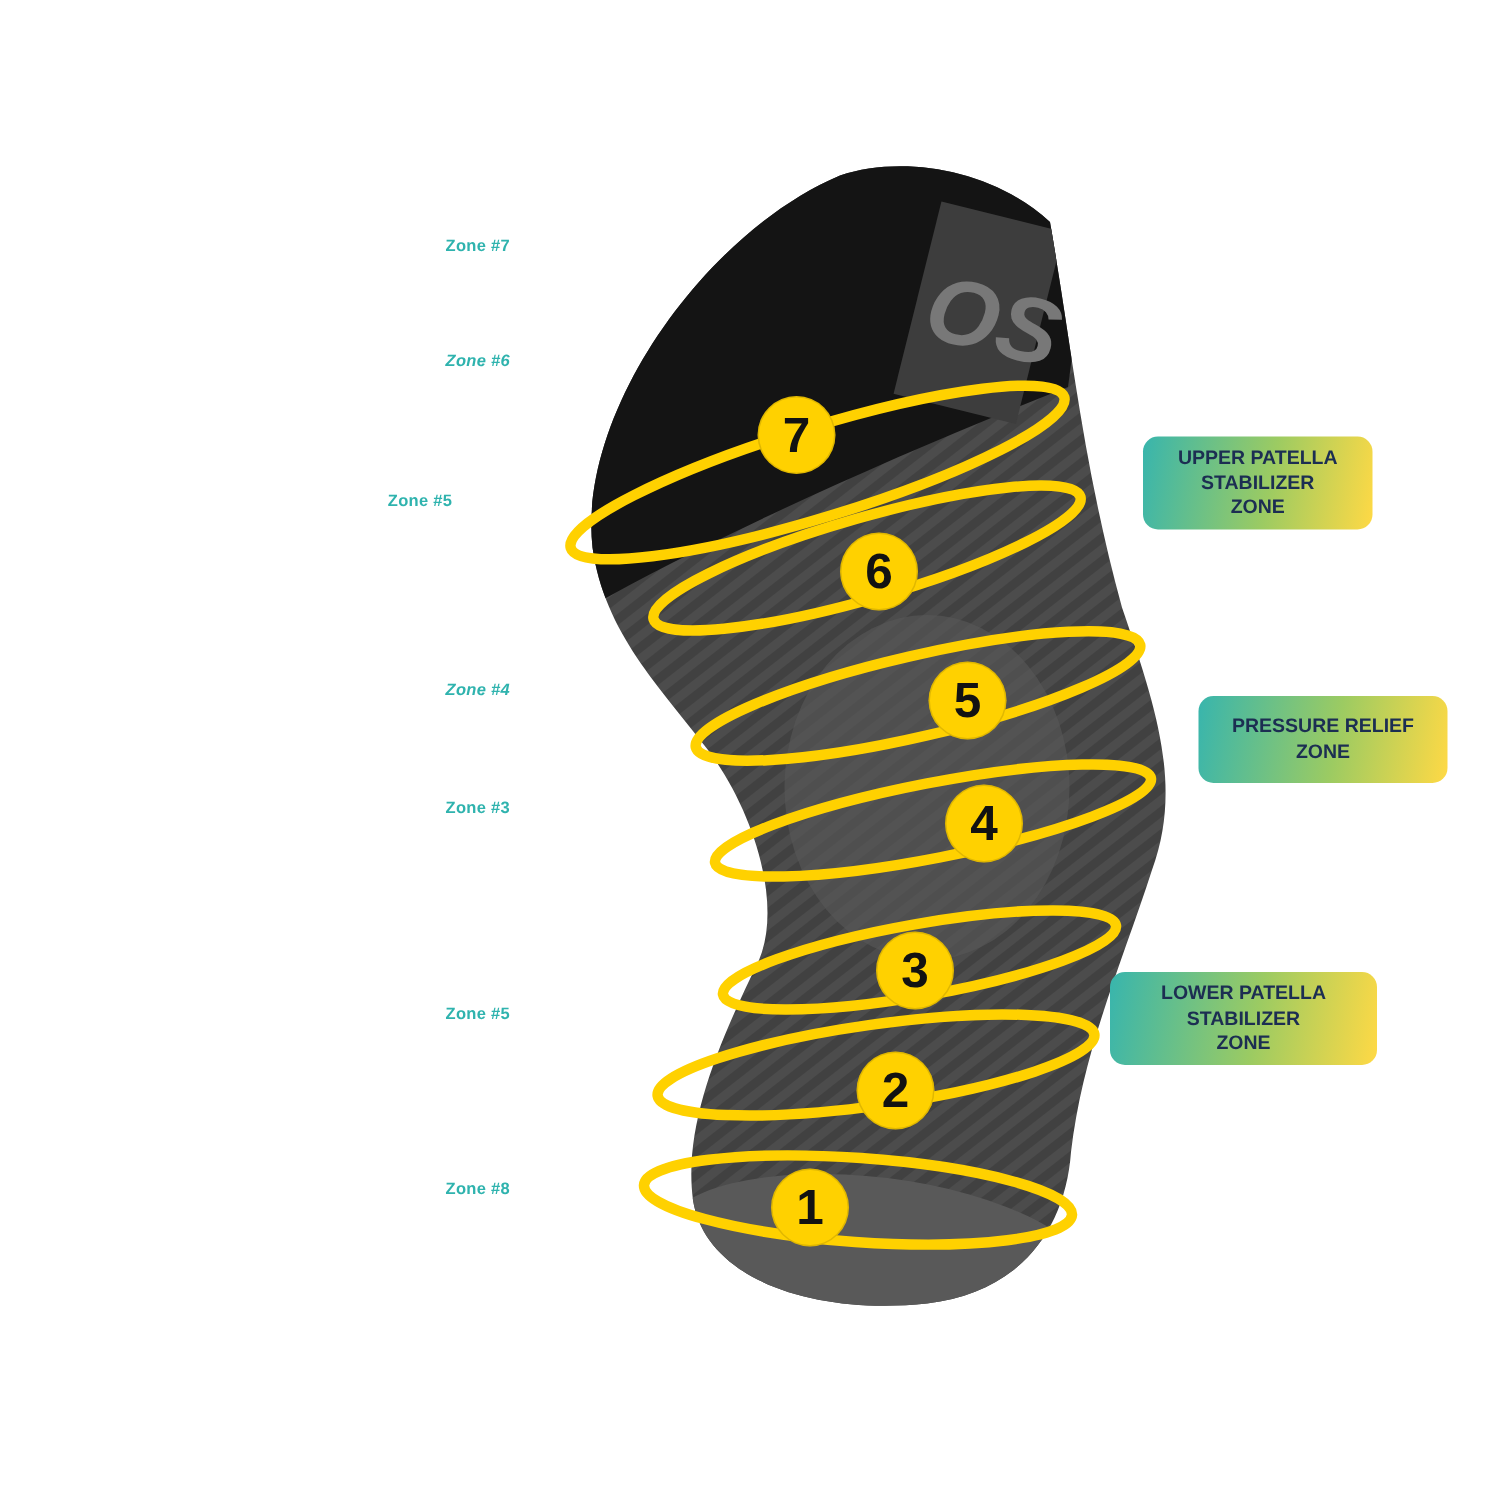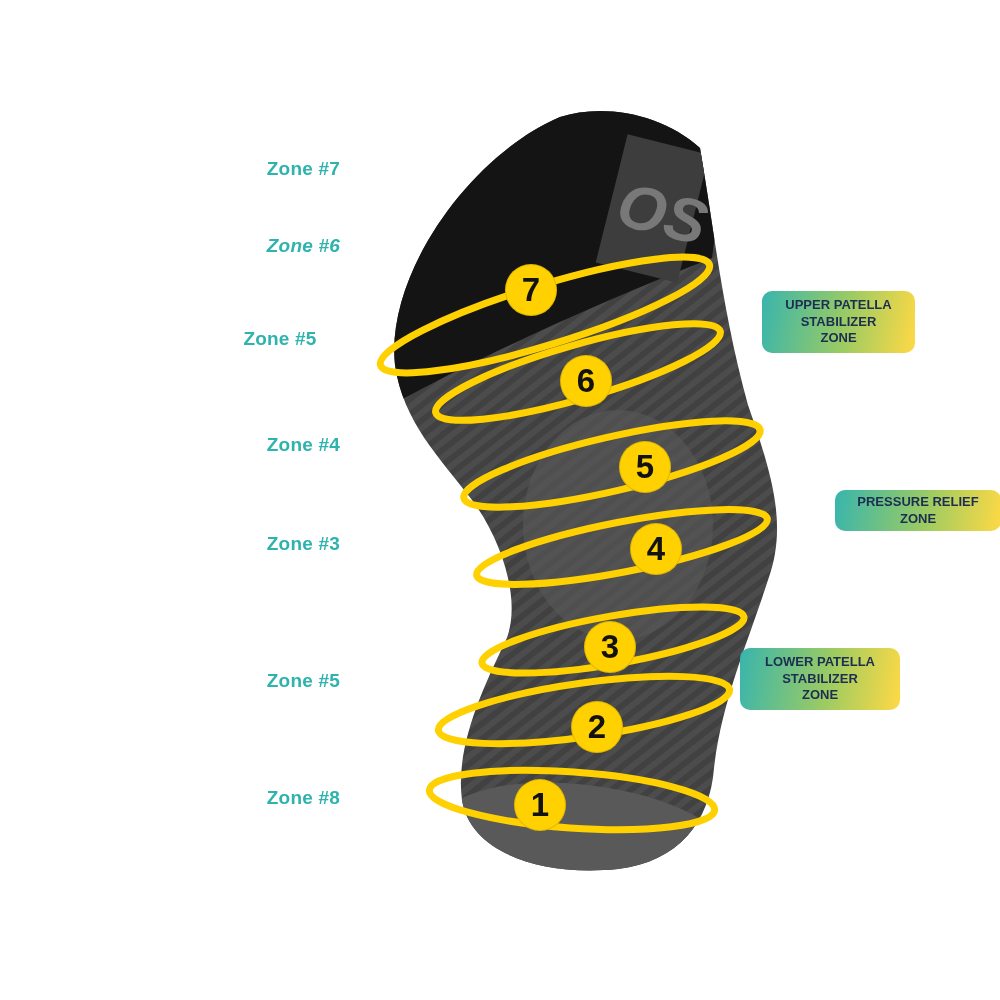--- a/index.html
+++ b/index.html
@@ -1,18 +1,18 @@
 <!DOCTYPE html>
 <html><head>
 <meta charset="utf-8">
 <style>
   html,body{margin:0;padding:0;background:#fff;font-family:"Liberation Sans",sans-serif;}
   .canvas{position:relative;width:1000px;height:1000px;background:#ffffff;overflow:hidden;}
   .sleeve-svg{position:absolute;left:0;top:0;z-index:1;}
-  .zone-label{position:absolute;width:120px;text-align:right;color:#2fb3ae;font-weight:bold;font-size:19px;letter-spacing:.2px;z-index:3;}
+  .zone-label{position:absolute;width:120px;text-align:right;color:#2fb3ae;font-weight:bold;font-size:11px;letter-spacing:.2px;z-index:3;}
   .badge{position:absolute;width:52px;height:52px;border-radius:50%;background:#ffd100;color:#121212;
          display:flex;align-items:center;justify-content:center;font-size:33px;font-weight:bold;
          transform:translate(-50%,-50%);z-index:4;box-shadow:0 0 0 1px rgba(0,0,0,.12) inset;}
   .callout{position:absolute;border-radius:10px;display:flex;flex-direction:column;align-items:center;justify-content:center;
            font-weight:bold;font-size:13px;line-height:1.3;color:#1c2e52;text-align:center;z-index:3;
            background:linear-gradient(100deg,#38b5ad 0%,#9ccb62 55%,#ffd945 100%);padding:4px 20px;box-sizing:border-box;}
   .callout span{display:block;}
 </style>
 </head>
 <body>
@@ -53,41 +53,41 @@
       <ellipse cx="622" cy="547" rx="148" ry="25" transform="rotate(-11 622 547)"></ellipse>
       <ellipse cx="613" cy="640" rx="133" ry="24" transform="rotate(-10 613 640)"></ellipse>
       <ellipse cx="584" cy="710" rx="147" ry="27" transform="rotate(-8 584 710)"></ellipse>
       <ellipse cx="572" cy="800" rx="143" ry="28" transform="rotate(4 572 800)"></ellipse>
     </g>
   </svg>
 
   <div class="zone-label" style="left:220px;top:158px;">Zone #7</div>
   <div class="zone-label" style="left:220px;top:235px;font-style:italic;">Zone #6</div>
   <div class="zone-label" style="left:220px;top:328px;text-align:center;">Zone #5</div>
-  <div class="zone-label" style="left:220px;top:434px;">Zone #4</div>
+  <div class="zone-label" style="left:220px;top:454px;font-style:italic;">Zone #4</div>
   <div class="zone-label" style="left:220px;top:533px;">Zone #3</div>
   <div class="zone-label" style="left:220px;top:670px;">Zone #5</div>
   <div class="zone-label" style="left:220px;top:787px;">Zone #8</div>
 
   <div class="badge" style="left:531px;top:290px;">7</div>
   <div class="badge" style="left:586px;top:381px;">6</div>
   <div class="badge" style="left:645px;top:467px;">5</div>
   <div class="badge" style="left:656px;top:549px;">4</div>
   <div class="badge" style="left:610px;top:647px;">3</div>
   <div class="badge" style="left:597px;top:727px;">2</div>
   <div class="badge" style="left:540px;top:805px;">1</div>
 
   <div class="callout" style="left:762px;top:291px;width:153px;height:62px;">
     <span>UPPER PATELLA</span>
     <span>STABILIZER</span>
     <span>ZONE</span>
   </div>
-  <div class="callout" style="left:799px;top:490px;width:166px;height:41px;margin-left:36px;">
+  <div class="callout" style="left:799px;top:464px;width:166px;height:58px;">
     <span>PRESSURE RELIEF</span>
     <span>ZONE</span>
   </div>
-  <div class="callout" style="left:740px;top:648px;width:160px;height:62px;">
+  <div class="callout" style="left:740px;top:648px;width:178px;height:62px;">
     <span>LOWER PATELLA</span>
     <span>STABILIZER</span>
     <span>ZONE</span>
   </div>
 
 </div>
 
 </body></html>

